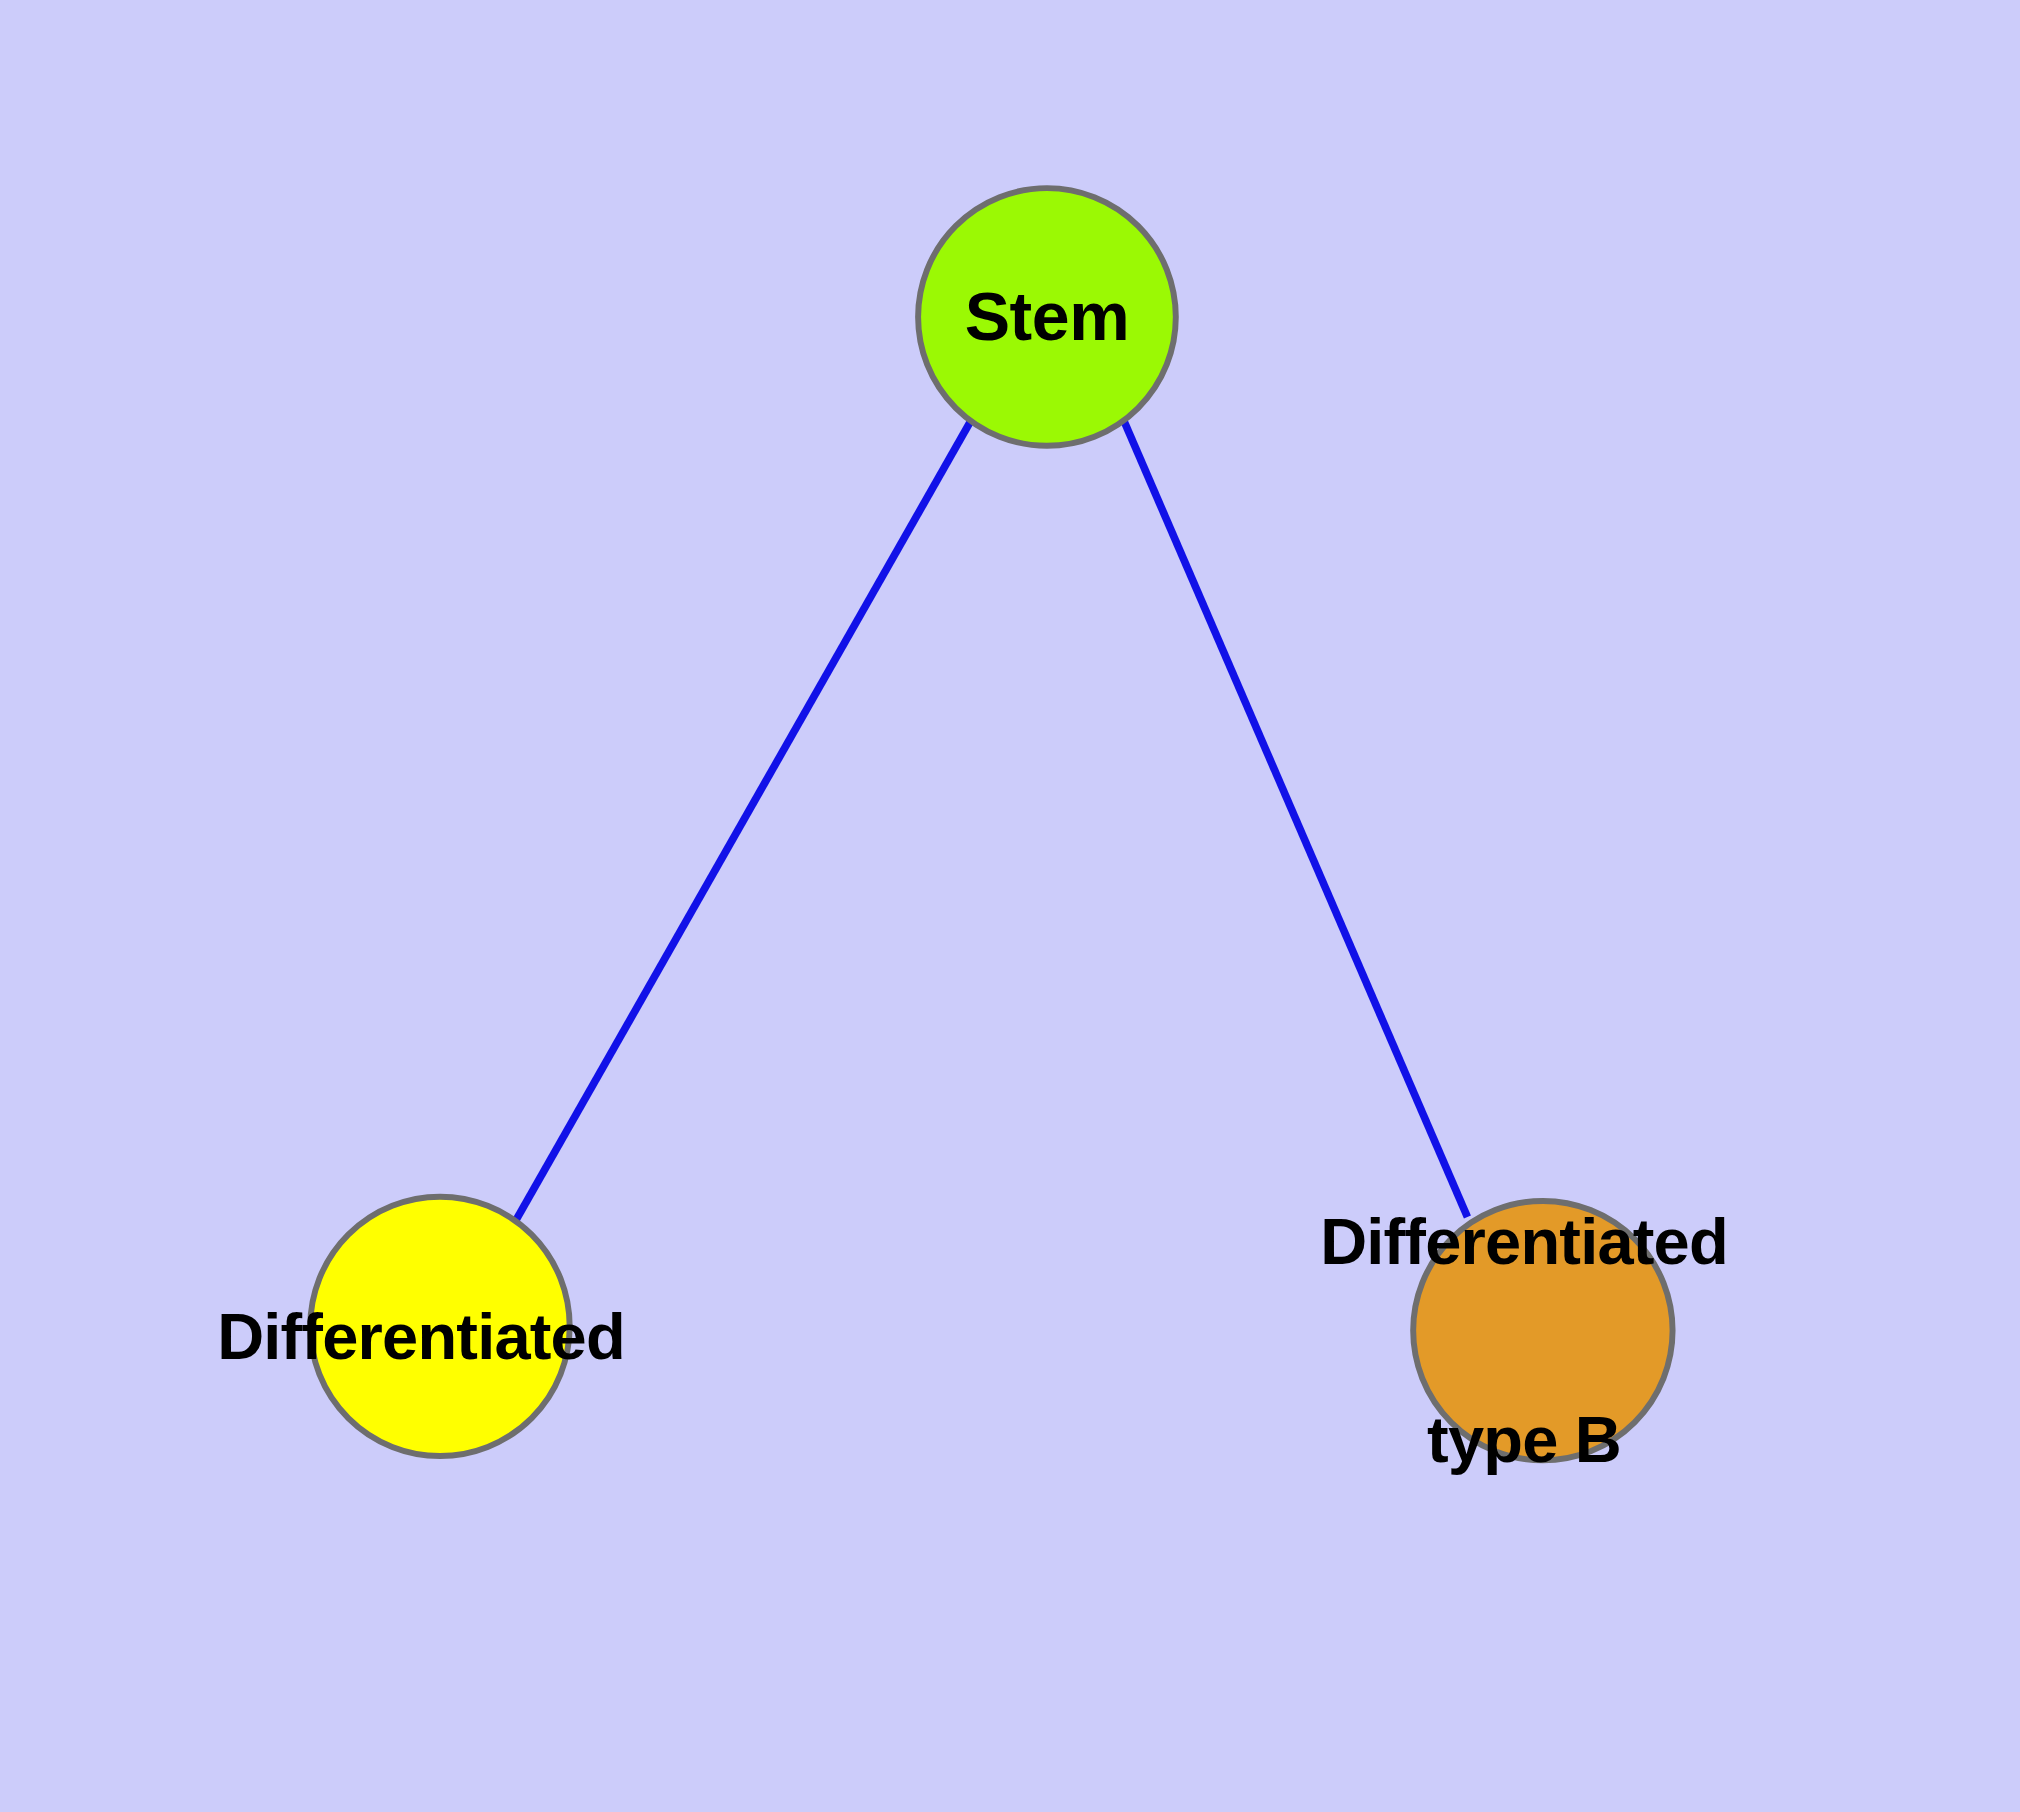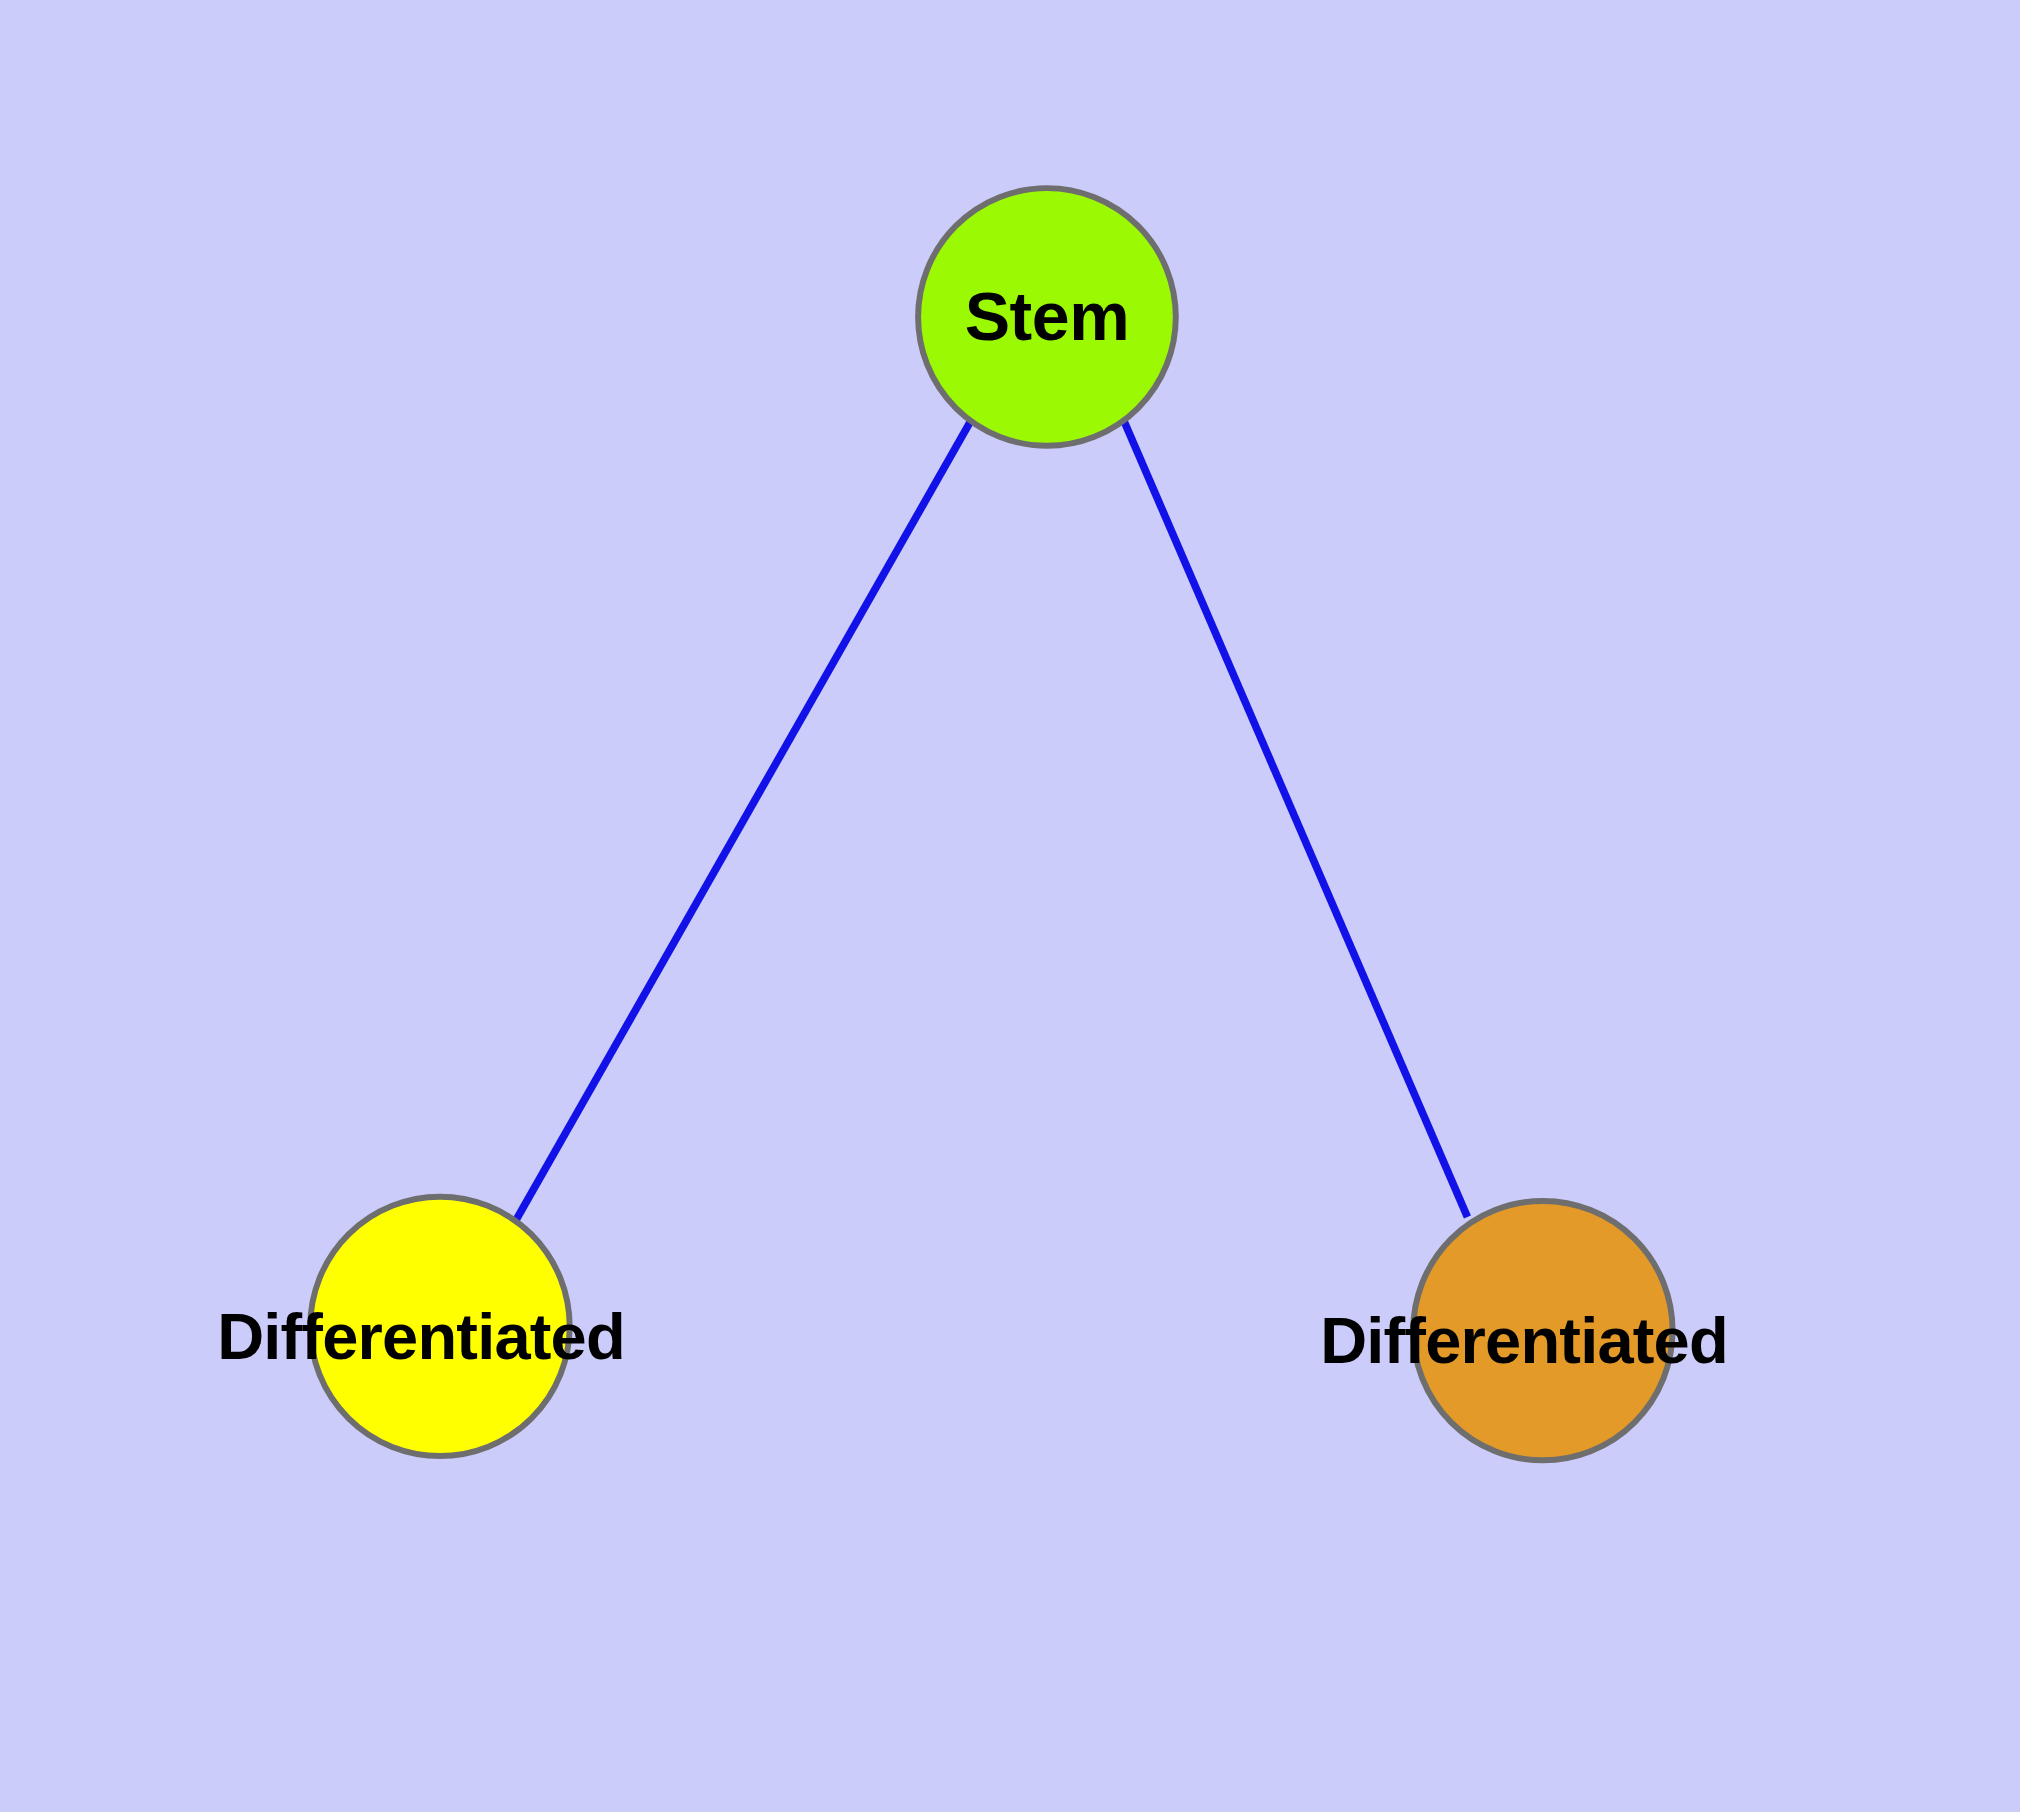--- a/index.html
+++ b/index.html
@@ -78,16 +78,17 @@
   </svg>
 
   <div class="node-label root" id="label-stem">Stem</div>
 
   <div class="node-label leaf" id="label-type-a">
     <div>Differentiated</div>
   </div>
 
   <div class="node-label leaf" id="label-type-b">
     <div>Differentiated</div>
+    <div>type B</div>
   </div>
 
 </div>
 
 
 </body></html>

